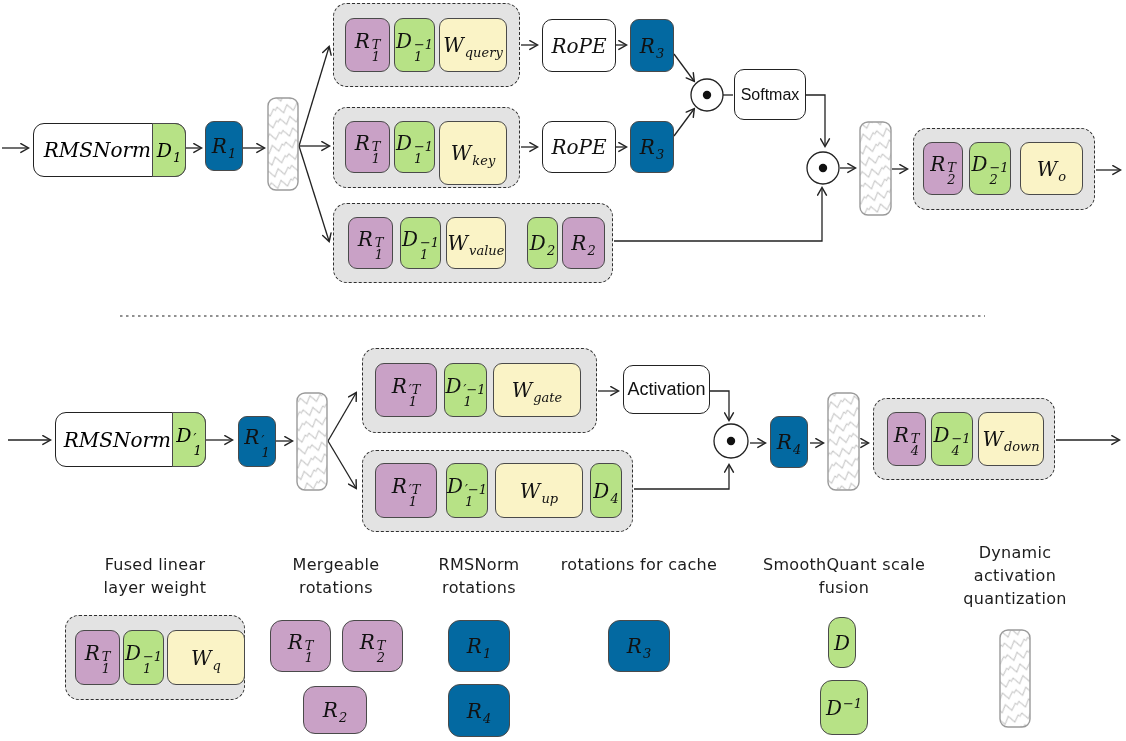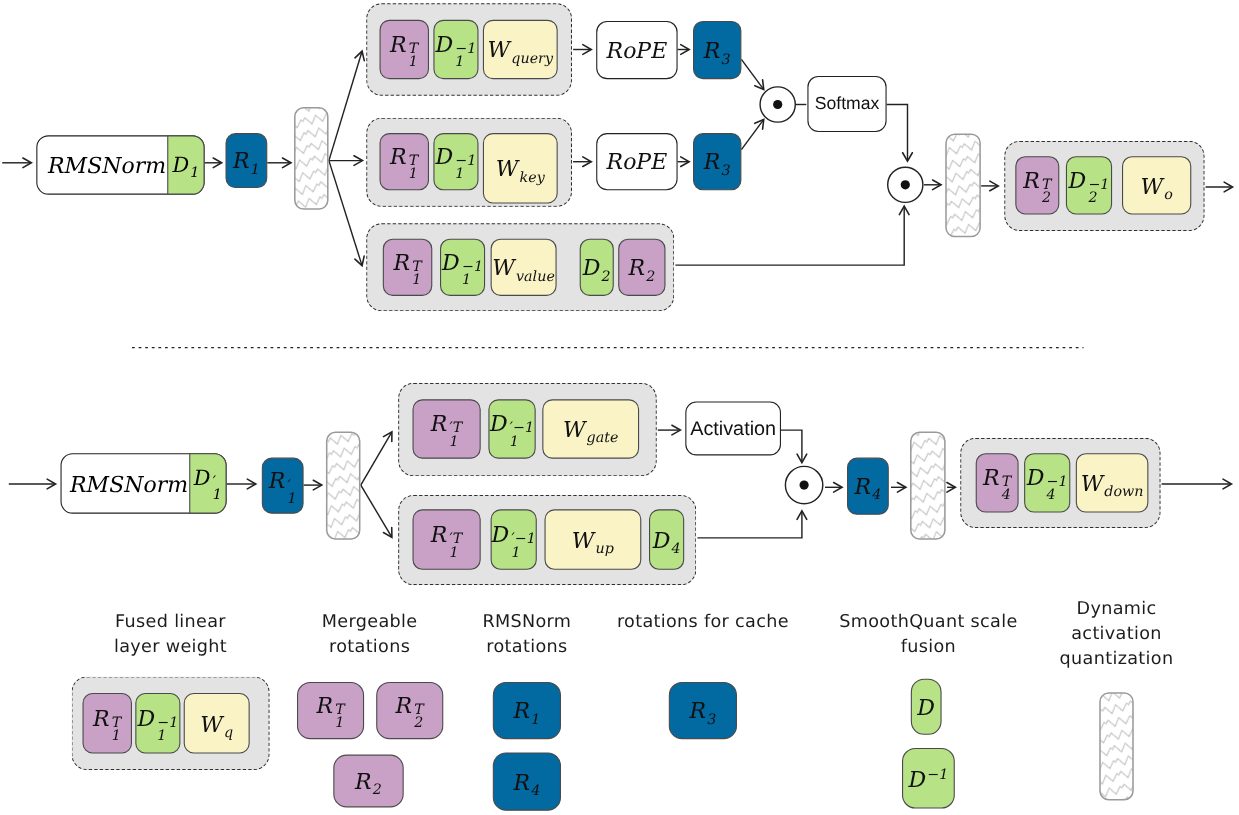--- a/index.html
+++ b/index.html
@@ -299,21 +299,21 @@
           <span>T</span>
           <span>1</span>
         </span></span>
   </div>
   <div class="box green" style="left:123px;top:630px;width:41px;height:55px;">
     <span class="math"><span>D</span><span class="ss">
           <span>−1</span>
           <span>1</span>
         </span></span>
   </div>
-  <div class="box yellow" style="left:167px;top:630px;width:60px;height:55px;">
+  <div class="box yellow" style="left:167px;top:630px;width:78px;height:55px;">
     <span class="math"><span>W</span><sub>q</sub></span>
   </div>
 
   <div class="ltitle" style="left:336px;top:553px;">
     <div>Mergeable</div>
       <div>rotations</div>
   </div>
   <div class="box purple r12" style="left:270px;top:620px;width:61px;height:52px;">
     <span class="math"><span>R</span><span class="ss">
           <span>T</span>

